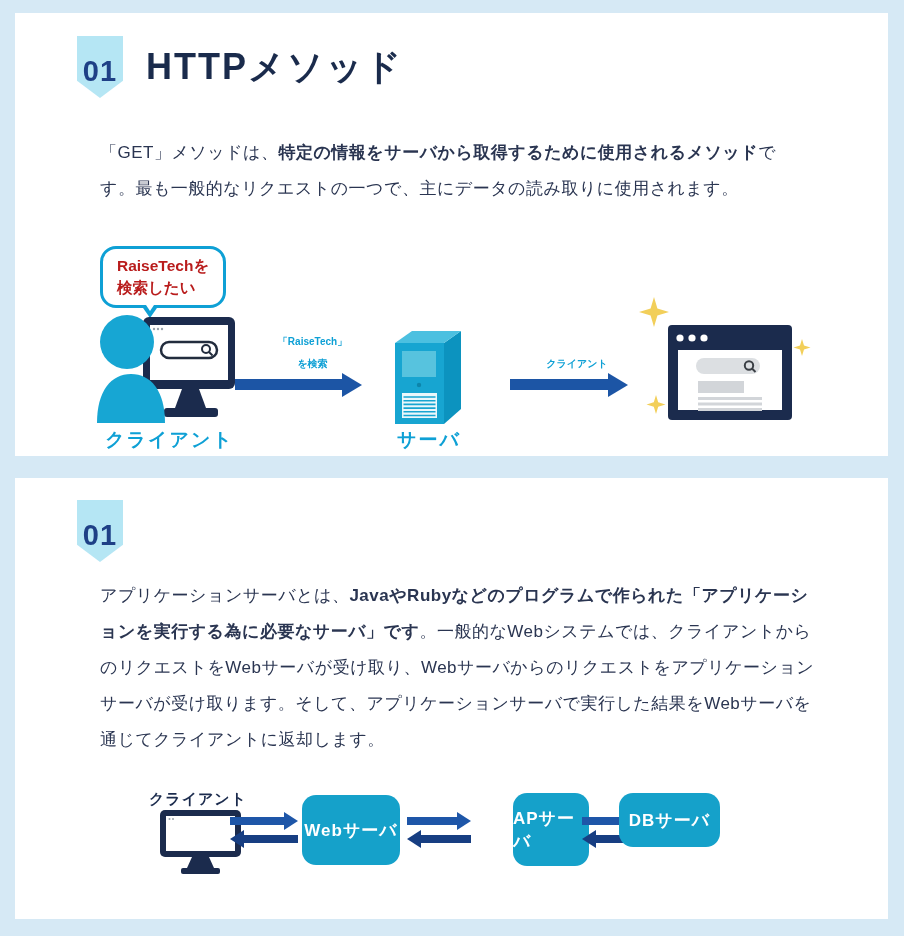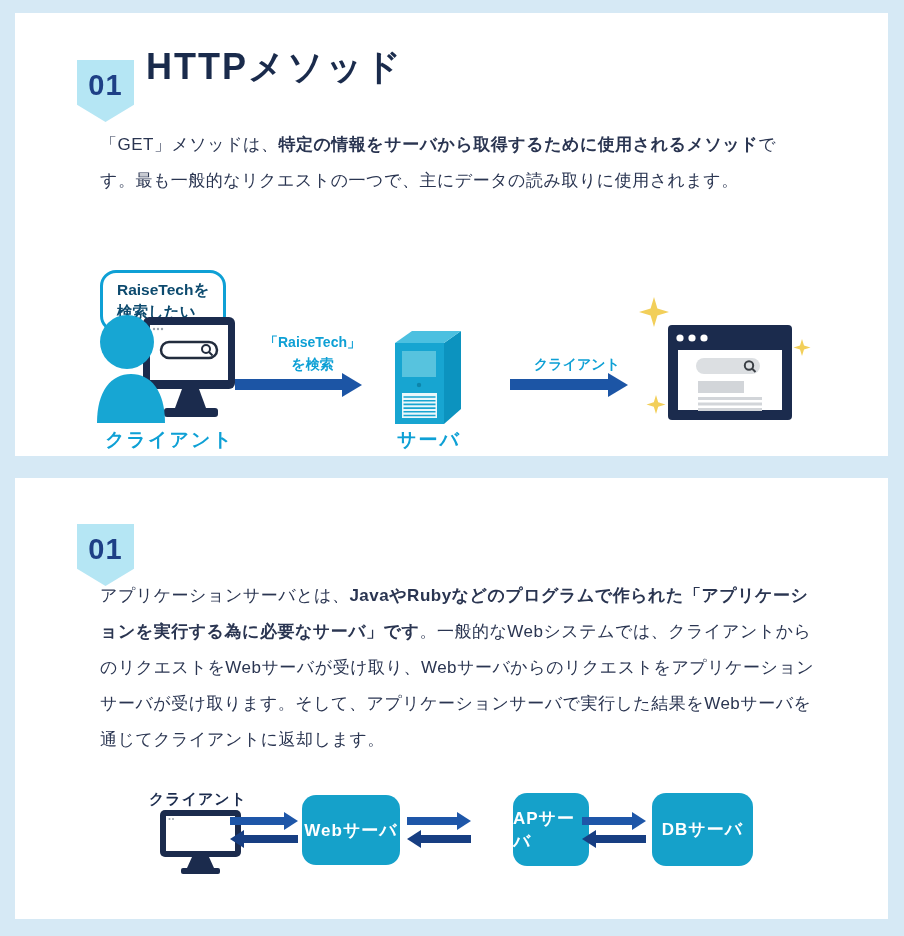--- a/index.html
+++ b/index.html
@@ -10,44 +10,44 @@
     position:relative;overflow:hidden;
   }
   .card{
     position:absolute;left:15px;width:873px;background:#ffffff;
   }
   #card1{top:13px;height:443px;}
   #card2{top:478px;height:441px;}
 
   
   .badge{
-    position:absolute;left:62px;top:23px;width:57px;height:62px;
+    position:absolute;left:62px;top:23px;width:46px;height:62px;
     background:#b5e6f4;
     clip-path:polygon(0 0,100% 0,100% 72%,50% 100%,0 72%);
-    display:flex;justify-content:center;align-items:flex-start;margin-top:24px;
+    display:flex;justify-content:center;align-items:center;
   }
   .badge span{
     margin-top:9px;font-size:29px;font-weight:700;color:#1e4086;letter-spacing:1px;
   }
   .sec-title{
     position:absolute;left:131px;top:30px;margin:0;
     font-size:36px;font-weight:700;color:#1a2b4c;letter-spacing:2px;
   }
   .para{
     position:absolute;left:85px;margin:0;
     font-size:17px;line-height:36px;color:#2a3551;letter-spacing:0.5px;
   }
-  #card1 .para{top:114px;width:708px;}
+  #card1 .para{top:122px;width:708px;}
   #card2 .para{top:100px;width:720px;}
 
   
   .bubble{
     position:absolute;border:3px solid #0ea0d5;border-radius:16px;
     background:#fff;padding:6px 14px;
-    color:#0c4a6e;font-weight:700;font-size:15.5px;line-height:22px;margin-top:24px;
+    color:#b91c1c;font-weight:700;font-size:15.5px;line-height:22px;
   }
   .bubble::before{
     content:"";position:absolute;bottom:-13px;
     border-left:9px solid transparent;border-right:9px solid transparent;
     border-top:13px solid #0ea0d5;
   }
   .bubble::after{
     content:"";position:absolute;bottom:-6px;
     border-left:6px solid transparent;border-right:6px solid transparent;
     border-top:9px solid #ffffff;
@@ -56,21 +56,21 @@
   .bubble.b1::before{left:38px;}
   .bubble.b1::after{left:41px;}
   .bubble.b2{left:343px;top:233px;}
   .bubble.b2::before{left:56px;}
   .bubble.b2::after{left:59px;}
 
   .cyan-label{
     position:absolute;text-align:center;color:#0ea0d5;font-weight:700;
   }
   .fig-label{font-size:19px;letter-spacing:2px;}
-  .arrow-label{font-size:14px;line-height:22px;}
+  .arrow-label{font-size:10px;line-height:22px;}
 
   
   .arrow{position:absolute;background:currentColor;}
   .arrow.r::after{
     content:"";position:absolute;left:100%;top:50%;transform:translateY(-50%);
     border-top:9px solid transparent;border-bottom:9px solid transparent;
     border-left:14px solid;border-left-color:currentColor;
   }
   .arrow.l::after{
     content:"";position:absolute;right:100%;top:50%;transform:translateY(-50%);
@@ -207,16 +207,16 @@
   <div class="arrow sm r" style="left:392px;top:339px;width:50px;color:#1e56a8;"></div>
   <div class="arrow sm l" style="left:406px;top:357px;width:50px;color:#173e82;"></div>
 
   <div class="node" style="left:463px;top:315px;width:76px;height:73px;margin-left:35px;">
     <span>APサーバ</span>
   </div>
 
   <div class="arrow sm r" style="left:567px;top:339px;width:50px;color:#1e56a8;"></div>
   <div class="arrow sm l" style="left:581px;top:357px;width:50px;color:#173e82;"></div>
 
-  <div class="node" style="left:637px;top:315px;width:101px;height:73px;text-align:right;">
+  <div class="node" style="left:604px;top:315px;width:101px;height:54px;text-align:right;">
     <span>DBサーバ</span>
   </div>
 </section>
 
 </body></html>

